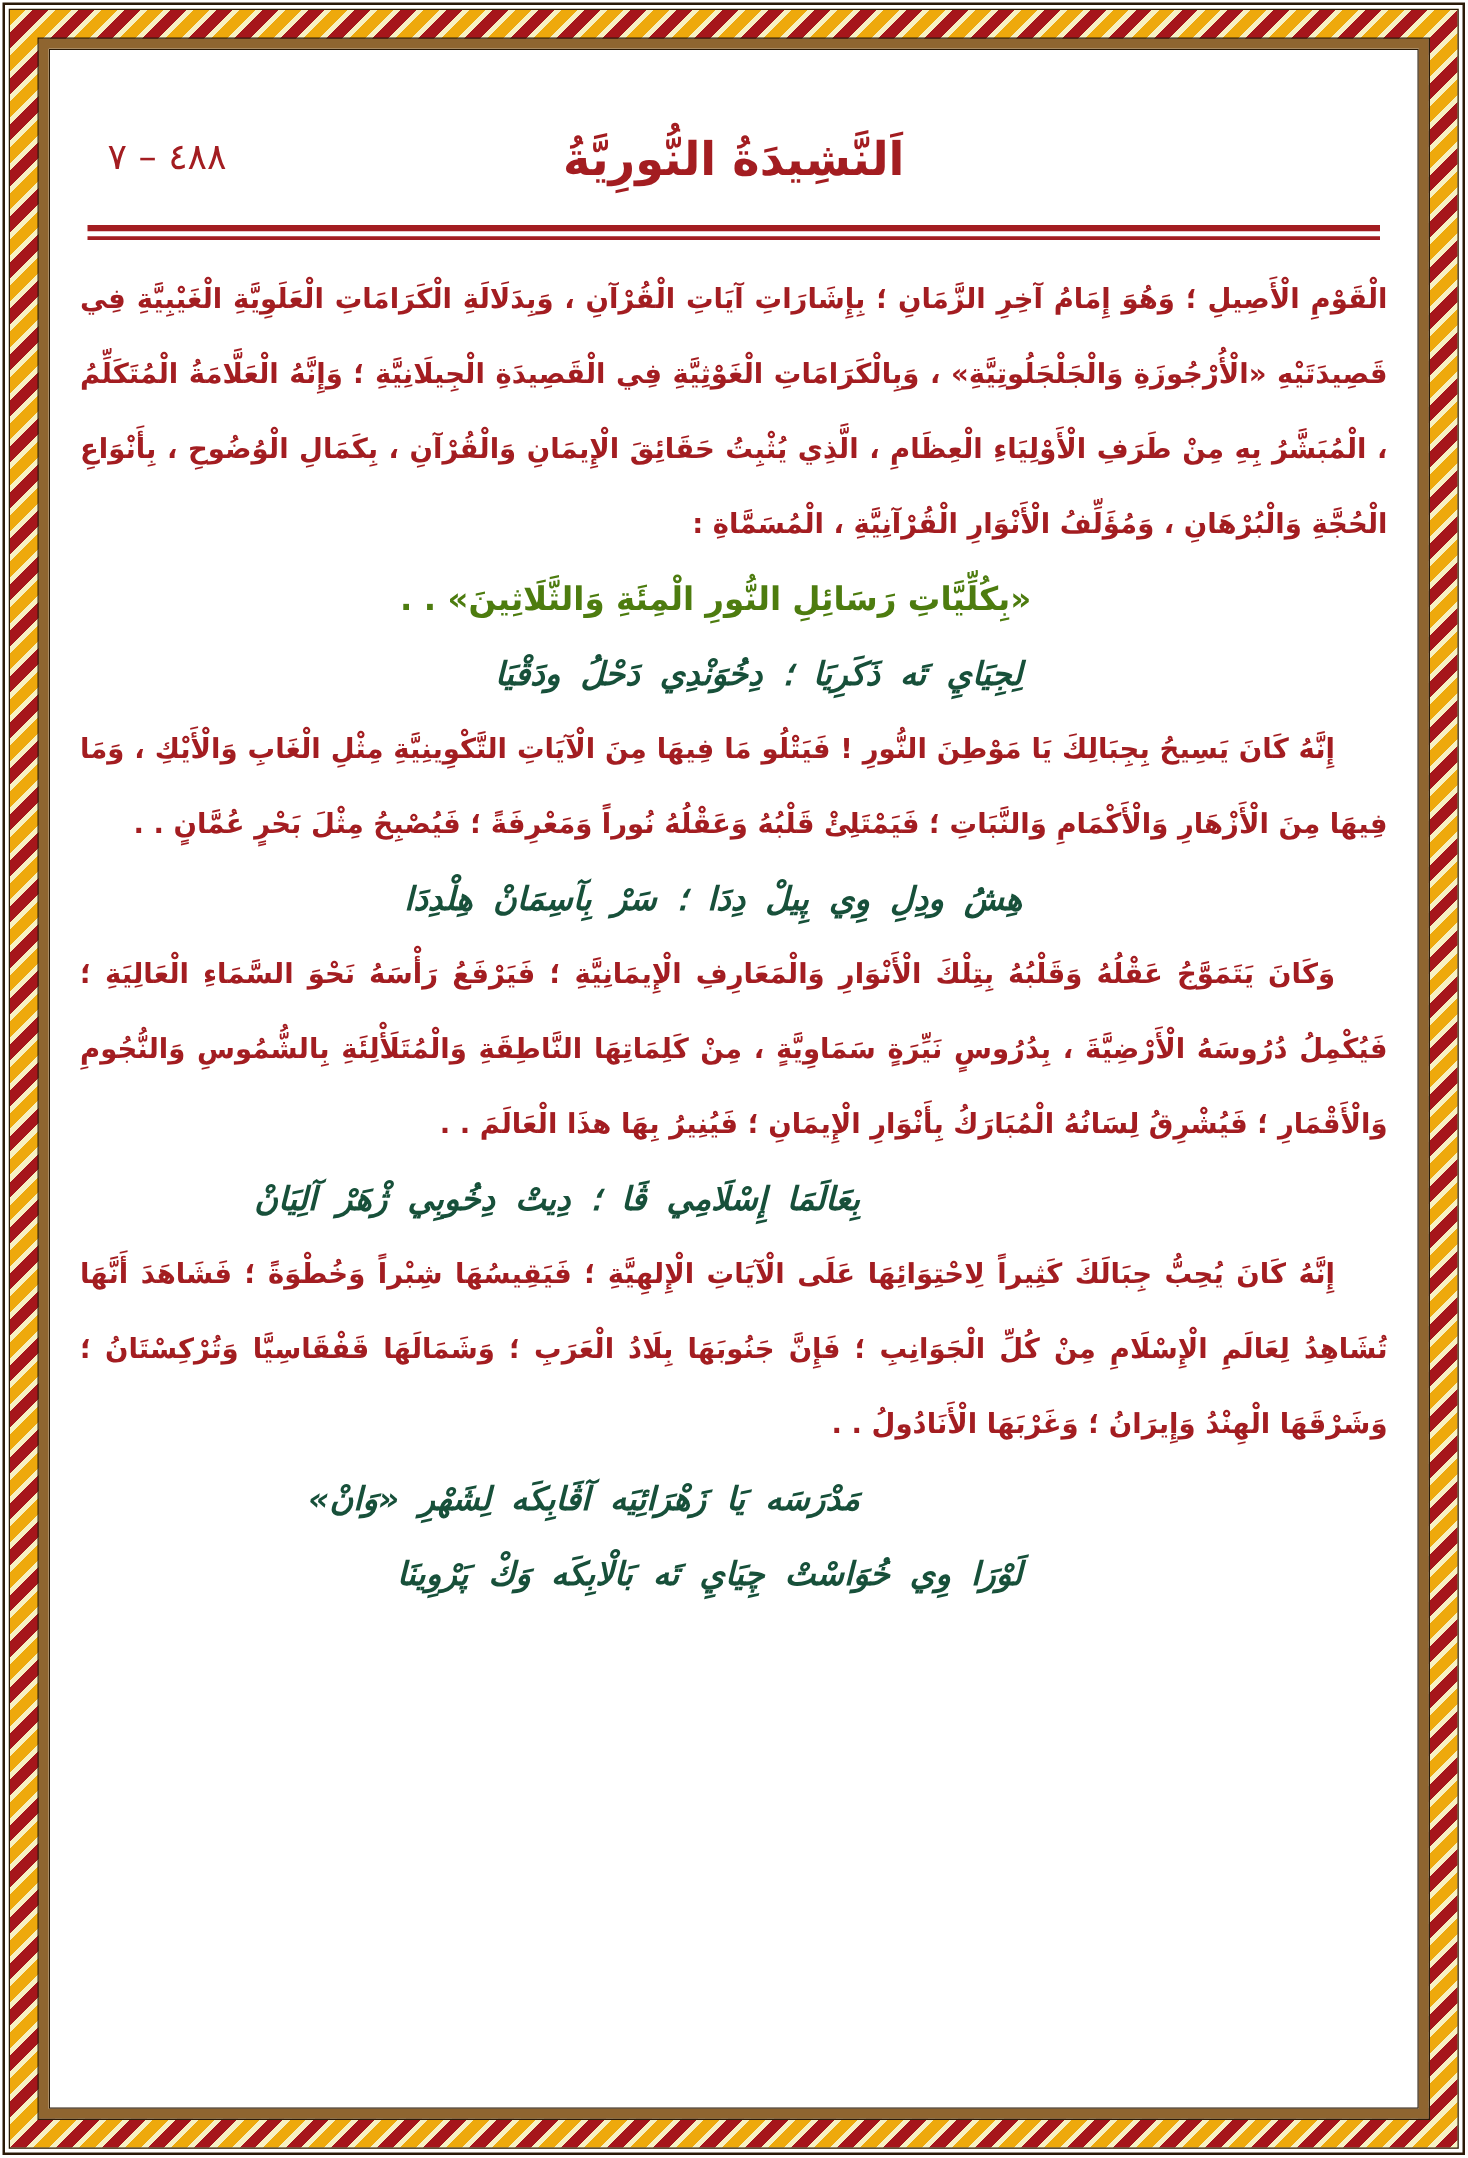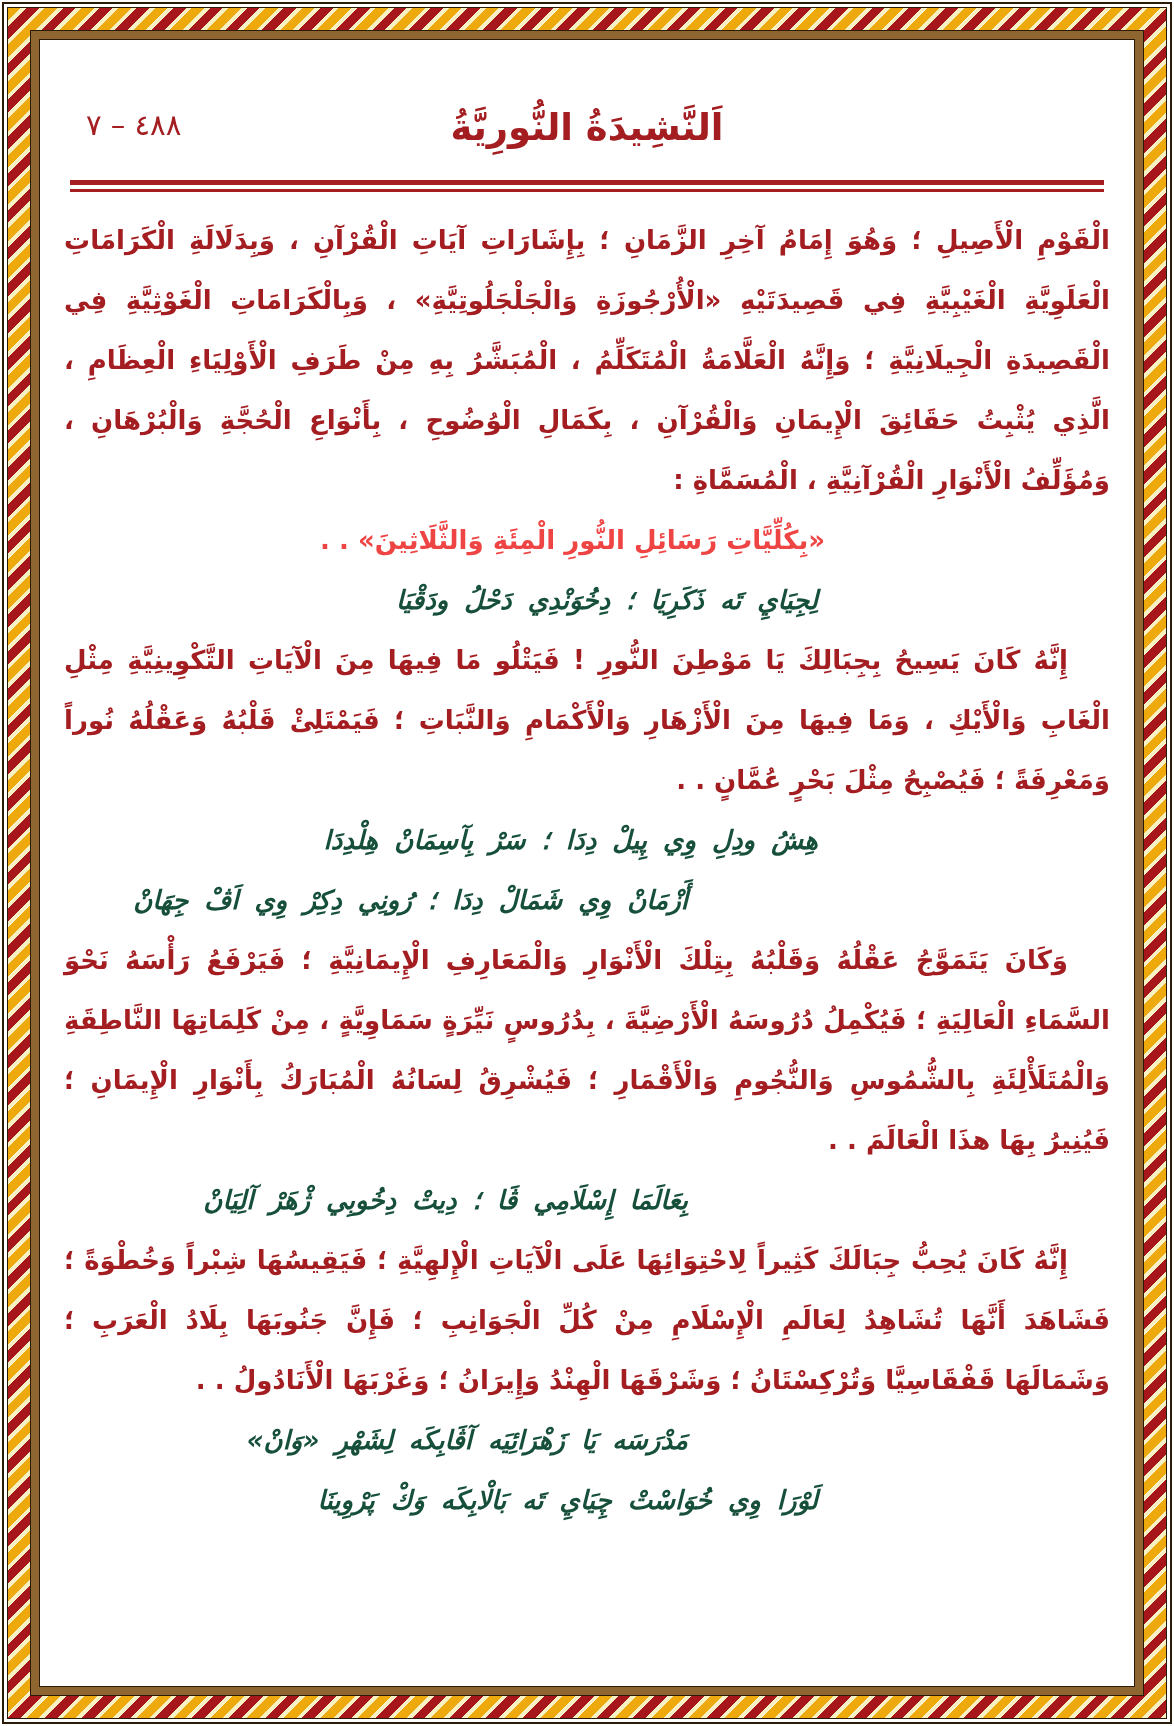--- a/index.html
+++ b/index.html
@@ -53,28 +53,28 @@
   .header-rule{
     height:4px;
     border-top:5px solid #a31d21;
     border-bottom:3px solid #a31d21;
     margin:14px 6px 0 6px;
   }
   
   .body-text{margin-top:18px;}
   .prose{
     color:#a31d21;
-    font-size:26px;font-weight:bold;
+    font-size:22px;font-weight:bold;
     line-height:60px;
     text-align:justify;
     margin:0;
   }
   .prose.indent{text-indent:42px;}
   .prose-tail{
-    color:#ef4444;
+    color:#4d7c0f;
     font-size:26px;font-weight:bold;
     line-height:60px;
     padding-right:285px;
     margin:0;
     white-space:nowrap;
   }
   .verse{
     color:#17503a;
     font-size:26px;font-weight:bold;
     line-height:60px;
@@ -107,21 +107,20 @@
     <div class="body-text">
 
       <p class="prose">الْقَوْمِ الْأَصِيلِ ؛ وَهُوَ إِمَامُ آخِرِ الزَّمَانِ ؛ بِإِشَارَاتِ آيَاتِ الْقُرْآنِ ، وَبِدَلَالَةِ الْكَرَامَاتِ الْعَلَوِيَّةِ الْغَيْبِيَّةِ فِي قَصِيدَتَيْهِ «الْأُرْجُوزَةِ وَالْجَلْجَلُوتِيَّةِ» ، وَبِالْكَرَامَاتِ الْغَوْثِيَّةِ فِي الْقَصِيدَةِ الْجِيلَانِيَّةِ ؛ وَإِنَّهُ الْعَلَّامَةُ الْمُتَكَلِّمُ ، الْمُبَشَّرُ بِهِ مِنْ طَرَفِ الْأَوْلِيَاءِ الْعِظَامِ ، الَّذِي يُثْبِتُ حَقَائِقَ الْإِيمَانِ وَالْقُرْآنِ ، بِكَمَالِ الْوُضُوحِ ، بِأَنْوَاعِ الْحُجَّةِ وَالْبُرْهَانِ ، وَمُؤَلِّفُ الْأَنْوَارِ الْقُرْآنِيَّةِ ، الْمُسَمَّاةِ :</p>
       <p class="prose-tail">«بِكُلِّيَّاتِ رَسَائِلِ النُّورِ الْمِئَةِ وَالثَّلَاثِينَ» . .</p>
 
       <p class="verse hemi-a">لِجِيَايِ تَه ذَكَرِيَا ؛ دِخُوَنْدِي دَحْلُ ودَقْيَا</p>
 
       <p class="prose indent">إِنَّهُ كَانَ يَسِيحُ بِجِبَالِكَ يَا مَوْطِنَ النُّورِ ! فَيَتْلُو مَا فِيهَا مِنَ الْآيَاتِ التَّكْوِينِيَّةِ مِثْلِ الْغَابِ وَالْأَيْكِ ، وَمَا فِيهَا مِنَ الْأَزْهَارِ وَالْأَكْمَامِ وَالنَّبَاتِ ؛ فَيَمْتَلِئْ قَلْبُهُ وَعَقْلُهُ نُوراً وَمَعْرِفَةً ؛ فَيُصْبِحُ مِثْلَ بَحْرٍ عُمَّانٍ . .</p>
 
       <p class="verse hemi-a">هِشُ ودِلِ وِي پِيلْ دِدَا ؛ سَرْ بِآسِمَانْ هِلْدِدَا</p>
-      <p class="verse hemi-b">أَزْمَانْ وِي شَمَالْ دِدَا ؛ رُونِي دِكِرْ وِي اَڤْ جِهَانْ</p>
 
       <p class="prose indent">وَكَانَ يَتَمَوَّجُ عَقْلُهُ وَقَلْبُهُ بِتِلْكَ الْأَنْوَارِ وَالْمَعَارِفِ الْإِيمَانِيَّةِ ؛ فَيَرْفَعُ رَأْسَهُ نَحْوَ السَّمَاءِ الْعَالِيَةِ ؛ فَيُكْمِلُ دُرُوسَهُ الْأَرْضِيَّةَ ، بِدُرُوسٍ نَيِّرَةٍ سَمَاوِيَّةٍ ، مِنْ كَلِمَاتِهَا النَّاطِقَةِ وَالْمُتَلَأْلِئَةِ بِالشُّمُوسِ وَالنُّجُومِ وَالْأَقْمَارِ ؛ فَيُشْرِقُ لِسَانُهُ الْمُبَارَكُ بِأَنْوَارِ الْإِيمَانِ ؛ فَيُنِيرُ بِهَا هذَا الْعَالَمَ . .</p>
 
       <p class="verse hemi-b">بِعَالَمَا إِسْلَامِي ڤَا ؛ دِيتْ دِخُوبِي ژْهَرْ آلِيَانْ</p>
 
       <p class="prose indent">إِنَّهُ كَانَ يُحِبُّ جِبَالَكَ كَثِيراً لِاحْتِوَائِهَا عَلَى الْآيَاتِ الْإِلهِيَّةِ ؛ فَيَقِيسُهَا شِبْراً وَخُطْوَةً ؛ فَشَاهَدَ أَنَّهَا تُشَاهِدُ لِعَالَمِ الْإِسْلَامِ مِنْ كُلِّ الْجَوَانِبِ ؛ فَإِنَّ جَنُوبَهَا بِلَادُ الْعَرَبِ ؛ وَشَمَالَهَا قَفْقَاسِيَّا وَتُرْكِسْتَانُ ؛ وَشَرْقَهَا الْهِنْدُ وَإِيرَانُ ؛ وَغَرْبَهَا الْأَنَادُولُ . .</p>
 
       <p class="verse hemi-b">مَدْرَسَه يَا زَهْرَائِيَه آڤَابِكَه لِشَهْرِ «وَانْ»</p>
       <p class="verse hemi-a">لَوْرَا وِي خُوَاسْتْ چِيَايِ تَه بَالْابِكَه وَكْ پَرْوِينَا</p>
 

